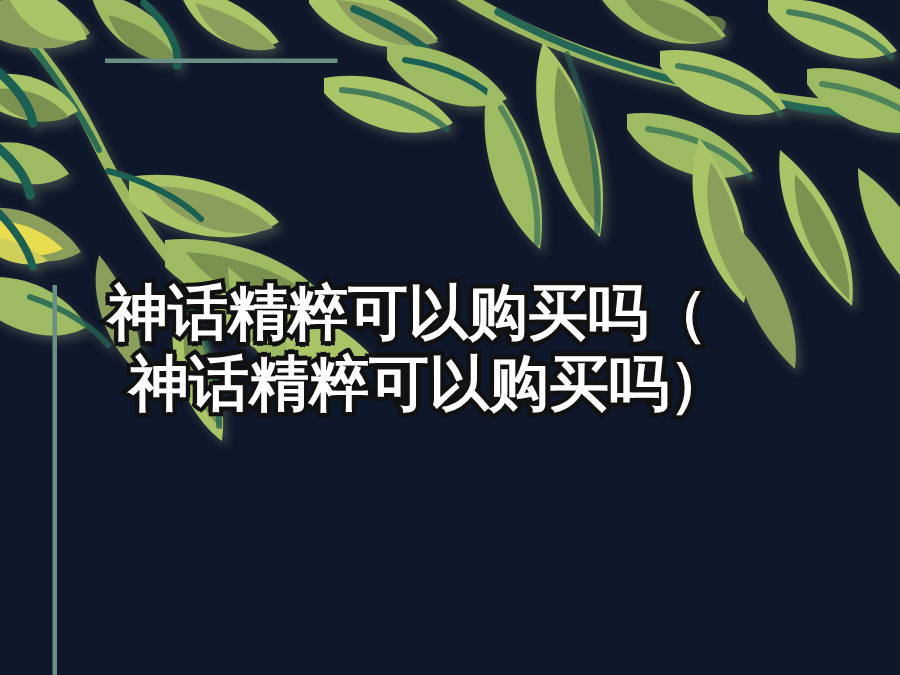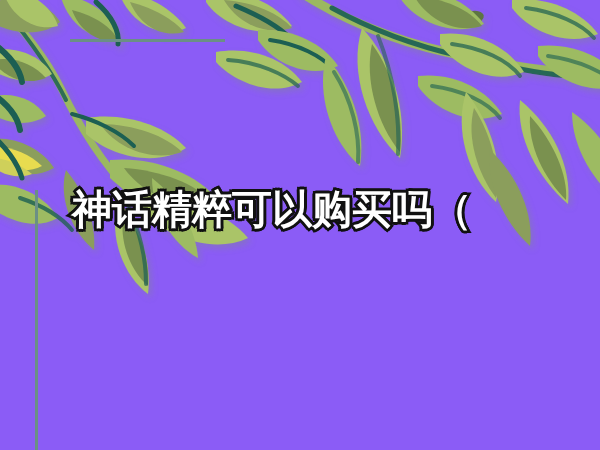--- a/index.html
+++ b/index.html
@@ -10,21 +10,21 @@
     width: 600px;
     height: 450px;
     overflow: hidden;
     font-family: "DejaVu Sans", "Liberation Sans", sans-serif;
   }
 
   #poster {
     position: relative;
     width: 600px;
     height: 450px;
-    background: #8b5cf6;
+    background: #0f172a;
     overflow: hidden;
   }
 
   
   #artwork {
     position: absolute;
     left: 0;
     top: 0;
     width: 600px;
     height: 450px;
@@ -183,15 +183,16 @@
 
       <path d="M 490 150 C 518 176, 534 214, 530 246 C 504 222, 486 184, 490 150 Z" fill="#8b9e5c"></path>
     </g>
   </svg>
 
   <div class="rule-h"></div>
   <div class="rule-v"></div>
 
   <div id="headline">
     <span class="headline-line line-1">神话精粹可以购买吗（</span>
+    <span class="headline-line line-2">神话精粹可以购买吗）</span>
   </div>
 
 </div>
 
 </body></html>

